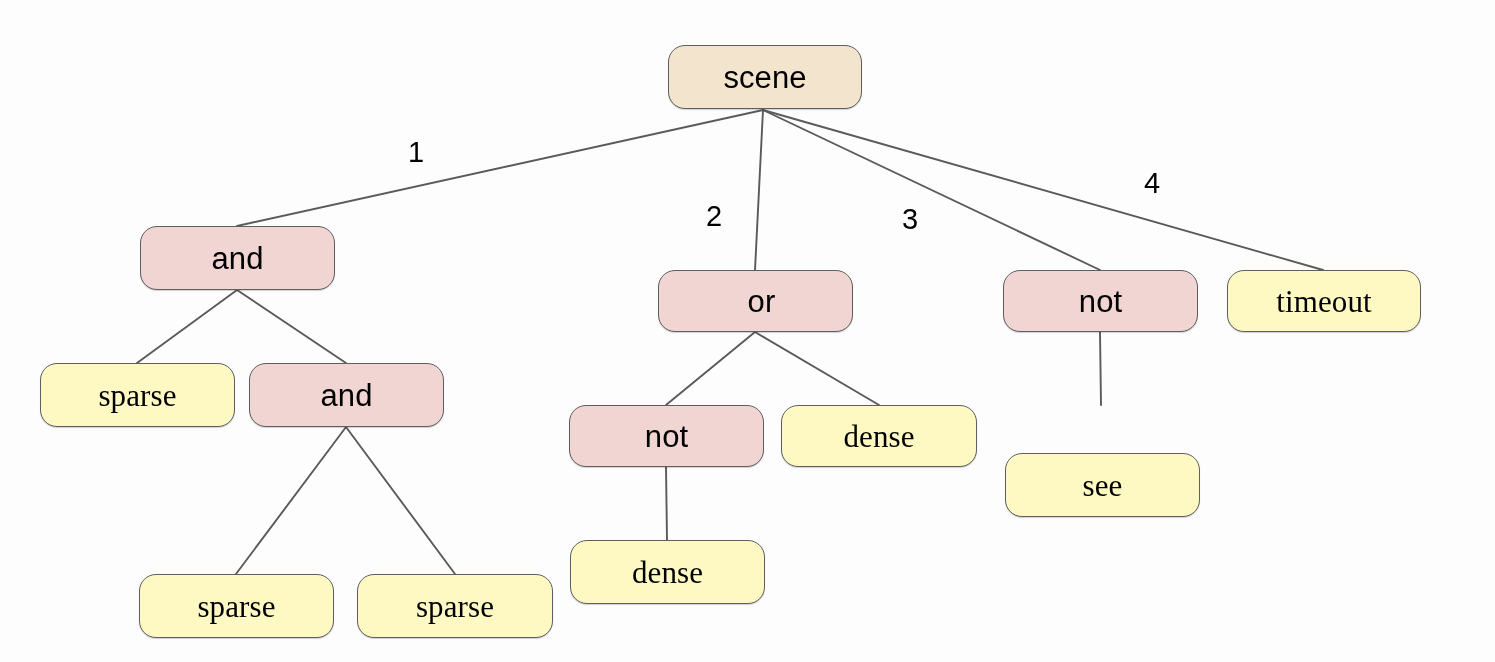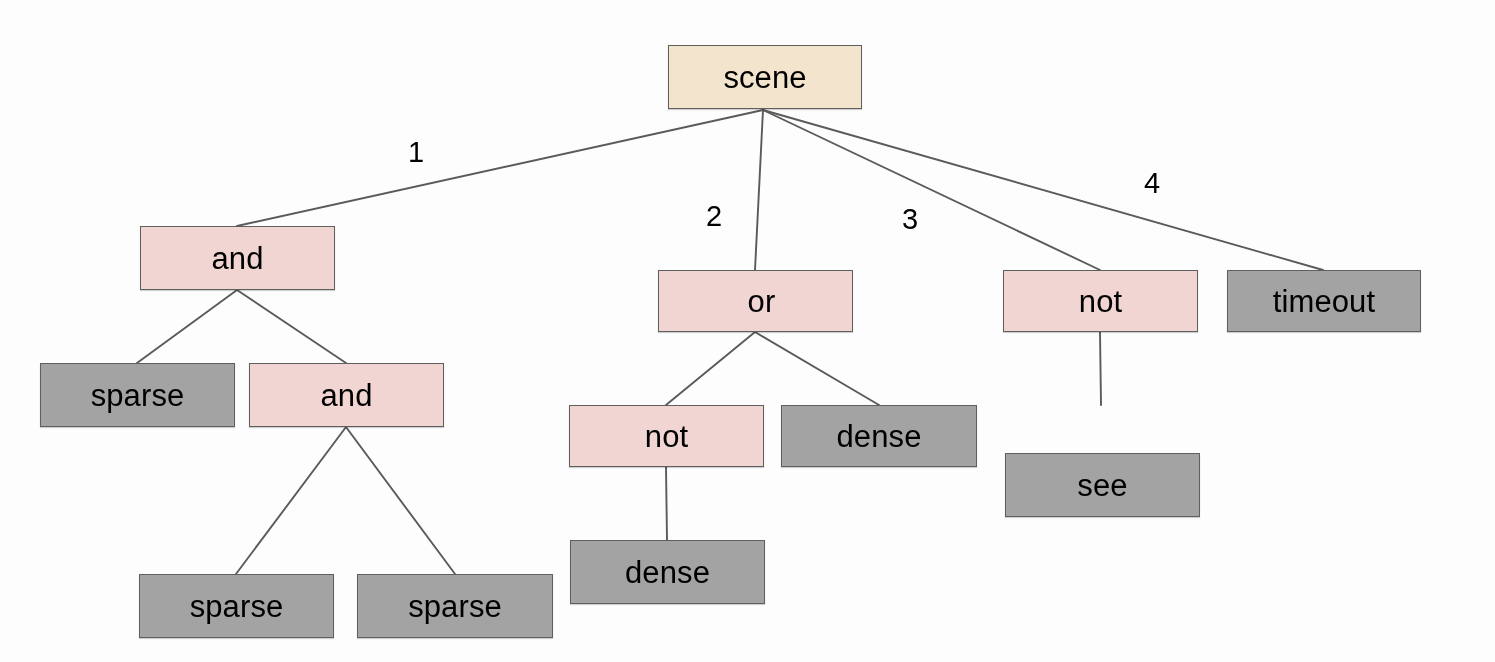--- a/index.html
+++ b/index.html
@@ -19,34 +19,34 @@
     position: absolute;
     left: 0;
     top: 0;
     width: 1495px;
     height: 662px;
   }
   .node {
     position: absolute;
     box-sizing: border-box;
     border: 1.6px solid #5f5f5f;
-    border-radius: 0;
+    border-radius: 17px;
     display: flex;
     align-items: center;
     justify-content: center;
     color: #000000;
     font-size: 31px;
     line-height: 1;
     letter-spacing: 0.1px;
     white-space: nowrap;
     box-shadow: 0 1px 1px rgba(0,0,0,0.18);
   }
   .node-root  { background: #f2e4cd; }
   .node-op    { background: #f0d5d2; }
-  .node-leaf  { background: #a3a3a3; }
+  .node-leaf  { background: #fef9c3; font-family: Liberation Serif, serif; }
   .edge-label {
     position: absolute;
     font-size: 29px;
     color: #000000;
     line-height: 1;
     white-space: nowrap;
     transform: translate(-50%, -50%);
   }
 </style>
 </head>

